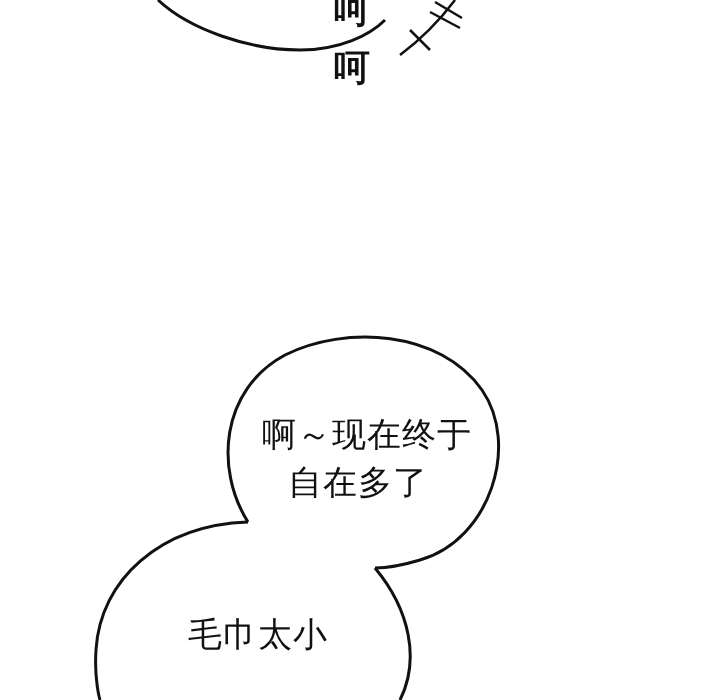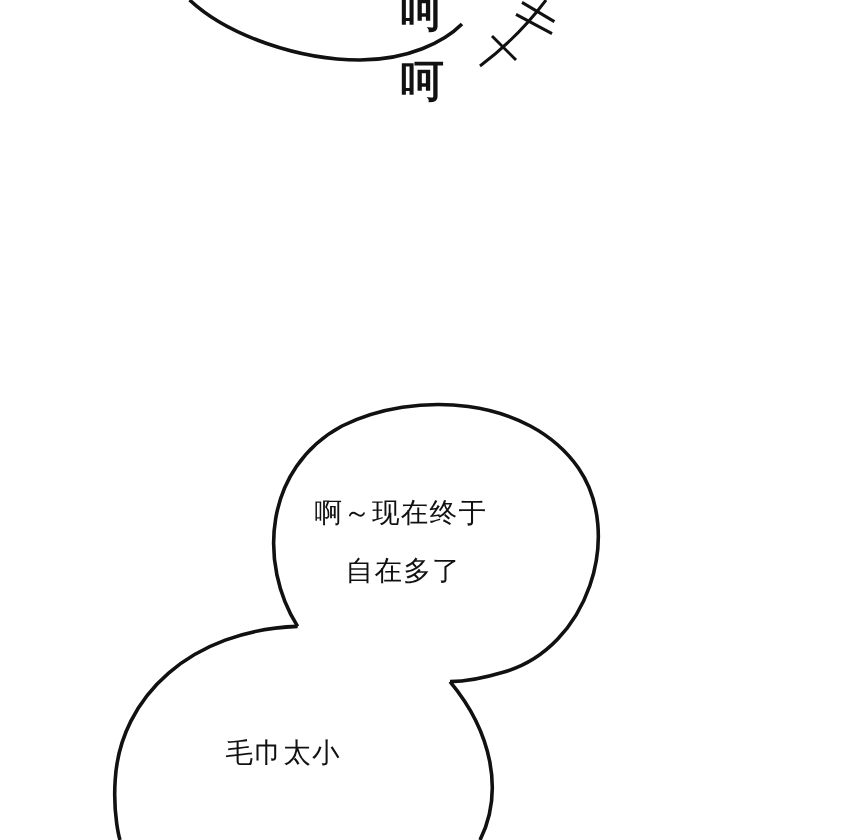--- a/index.html
+++ b/index.html
@@ -1,20 +1,20 @@
 <!DOCTYPE html>
 <html><head>
 <meta charset="utf-8">
 <style>
   html, body { margin:0; padding:0; background:#ffffff; }
   .page { position:relative; width:720px; height:700px; overflow:hidden; background:#ffffff; }
   svg.art { position:absolute; left:0; top:0; }
   .txt { position:absolute; font-family:"DejaVu Sans", sans-serif; color:#111111; white-space:nowrap; }
   .sfx { font-weight:bold; font-size:36px; }
-  .line { font-size:23px; letter-spacing:1px; text-align:center; }
+  .line { font-size:34px; letter-spacing:1px; text-align:center; }
 </style>
 </head>
 <body>
 
 <div class="page">
   <svg class="art" width="720" height="700" viewBox="0 0 720 700">
 
     <path d="M158 0 C 190 30, 250 50, 300 50 C 340 50, 370 35, 385 20" fill="none" stroke="#111" stroke-width="3"></path>
 
     <g stroke="#111" stroke-width="2.5" fill="none">

